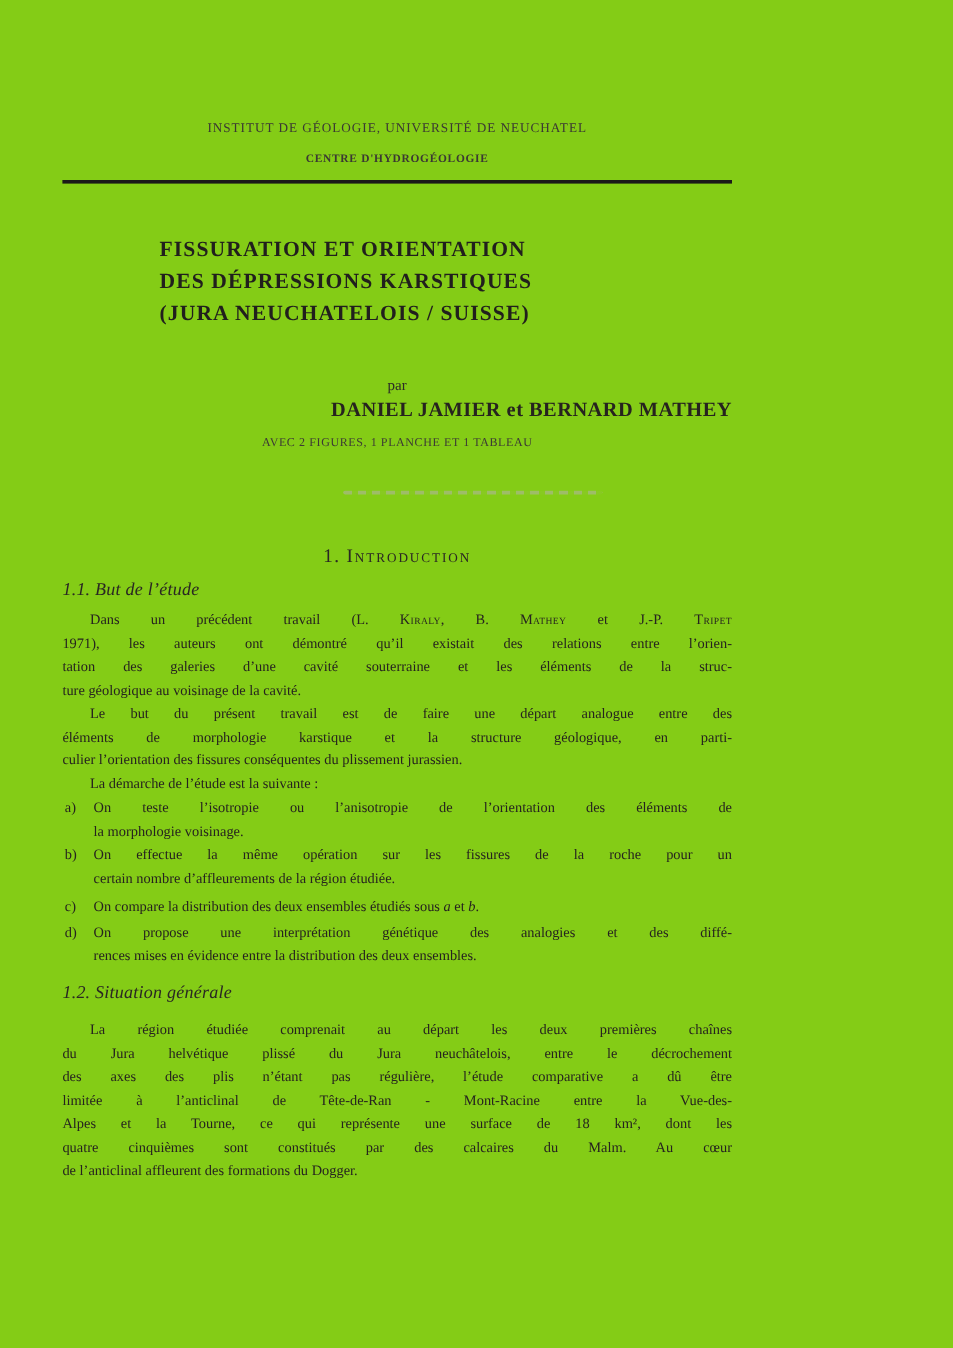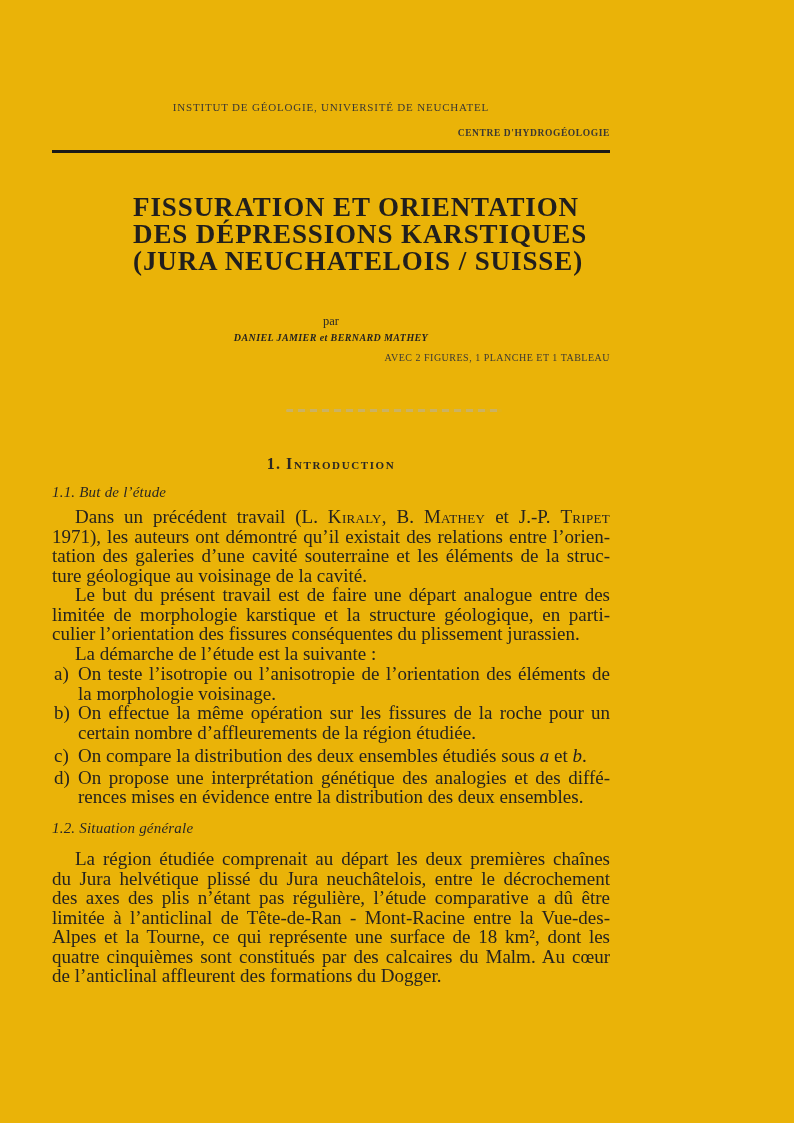--- a/index.html
+++ b/index.html
@@ -1,89 +1,88 @@
 <!DOCTYPE html>
 <html><head>
 <meta charset="utf-8">
 <style>
   html, body { margin: 0; padding: 0; background: #fdfdfb; }
   .page {
     position: relative;
     width: 794px;
     height: 1123px;
-    background: #eab308;
+    background: #84cc16;
     font-family: "Liberation Serif", serif;
     color: #262321;
     overflow: hidden;
   }
   .abs { position: absolute; }
   .col { left: 52px; width: 558px; }
 
   
   .inst {
     top: 101px; text-align: center;
     font-size: 11px; letter-spacing: 0.8px;
     color: #3b3833;
   }
   .centre {
-    top: 128px; text-align: right;
+    top: 128px; text-align: center;
     font-size: 9.5px; font-weight: bold; letter-spacing: 0.6px;
     color: #3b3833;
   }
   .rule {
     top: 150px; height: 3px;
     background: #1b1a18;
   }
 
   
   .title {
     top: 194px; left: 133px; margin: 0;
-    font-size: 27px; font-weight: bold; line-height: 27px;
+    font-size: 18px; font-weight: bold; line-height: 27px;
     letter-spacing: 0.9px; color: #211f1d;
   }
   .title .tl { display: block; white-space: nowrap; }
 
   
   .par-label { top: 314px; text-align: center; font-size: 12.5px; color: #2c2a27; }
   .authors {
-    top: 332px; text-align: center;
-    font-size: 10px; font-weight: bold; letter-spacing: 0.4px;
+    top: 332px; text-align: right;
+    font-size: 17px; font-weight: bold; letter-spacing: 0.4px;
     color: #26231f;
-    font-style: italic;
   }
   .avec {
-    top: 352px; text-align: right;
+    top: 364px; text-align: center;
     font-size: 10px; letter-spacing: 0.5px; color: #3d3a35;
   }
 
   
   .smudge {
     top: 409px; left: 286px; width: 216px; height: 3px;
     background: repeating-linear-gradient(90deg, #b5b2ab 0 7px, rgba(181,178,171,0.15) 7px 12px);
     opacity: 0.55; filter: blur(0.6px); border-radius: 2px;
   }
 
   
   .sec {
     top: 455px; margin: 0; text-align: center;
-    font-size: 16px; font-weight: bold; letter-spacing: 1.2px;
+    font-size: 16px; font-weight: normal; letter-spacing: 1.2px;
     color: #2a2723;
   }
   .sec .w { font-variant: small-caps; margin-left: 5px; letter-spacing: 1.6px; }
   .sub {
     margin: 0; font-size: 15px; font-weight: normal; font-style: italic;
     color: #2a2723; letter-spacing: 0.2px;
   }
   .sub1 { top: 484px; }
   .sub2 { top: 820px; font-style: italic; }
 
   
   .body1 { top: 507px; }
   .body2 { top: 849px; }
-  .bodyblock { font-size: 19px; line-height: 19.5px; color: #26231f; }
+  .bodyblock { font-size: 12px; line-height: 19.5px; color: #26231f; }
   .para { margin: 0; }
   .bl { display: block; }
   .j { text-align: justify; text-align-last: justify; }
   .ind { text-indent: 23px; }
   .sc { font-variant: small-caps; letter-spacing: 0.3px; }
   .it { font-style: italic; }
 
   .item { position: relative; padding-left: 26px; }
   .item .mk { position: absolute; left: 2px; top: 0; }
   .mt1 { margin-top: 1px; }
@@ -118,21 +117,21 @@
 
   <div class="abs col bodyblock body1">
     <p class="para">
       <span class="bl j ind"><span>Dans un précédent travail (L. </span><span class="sc">Kiraly</span><span>, B. </span><span class="sc">Mathey</span><span> et J.-P. </span><span class="sc">Tripet</span></span>
       <span class="bl j">1971), les auteurs ont démontré qu’il existait des relations entre l’orien-</span>
       <span class="bl j">tation des galeries d’une cavité souterraine et les éléments de la struc-</span>
       <span class="bl">ture géologique au voisinage de la cavité.</span>
     </p>
     <p class="para">
       <span class="bl j ind">Le but du présent travail est de faire une départ analogue entre des</span>
-      <span class="bl j">limitée de morphologie karstique et la structure géologique, en parti-</span>
+      <span class="bl j">éléments de morphologie karstique et la structure géologique, en parti-</span>
       <span class="bl">culier l’orientation des fissures conséquentes du plissement jurassien.</span>
     </p>
     <p class="para">
       <span class="bl ind">La démarche de l’étude est la suivante :</span>
     </p>
 
     <div class="item mt1">
       <span class="mk">a)</span>
       <span class="bl j">On teste l’isotropie ou l’anisotropie de l’orientation des éléments de</span>
       <span class="bl">la morphologie voisinage.</span>

